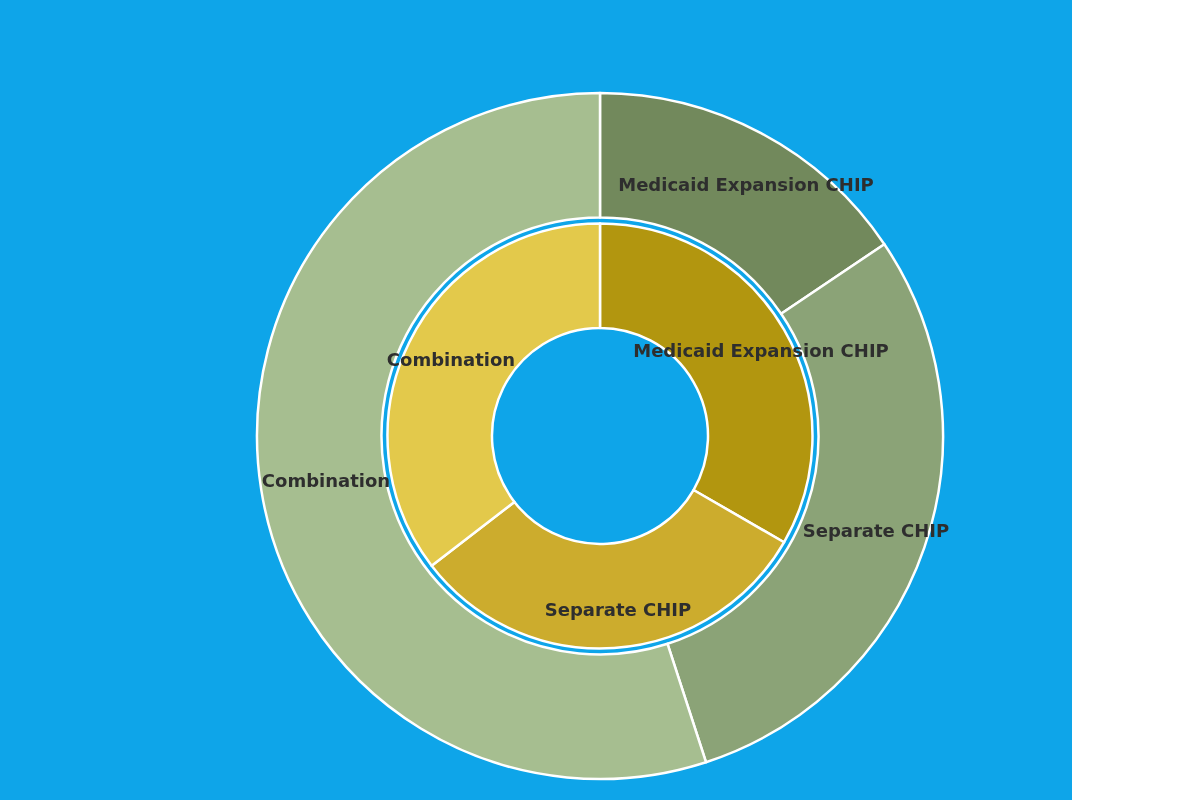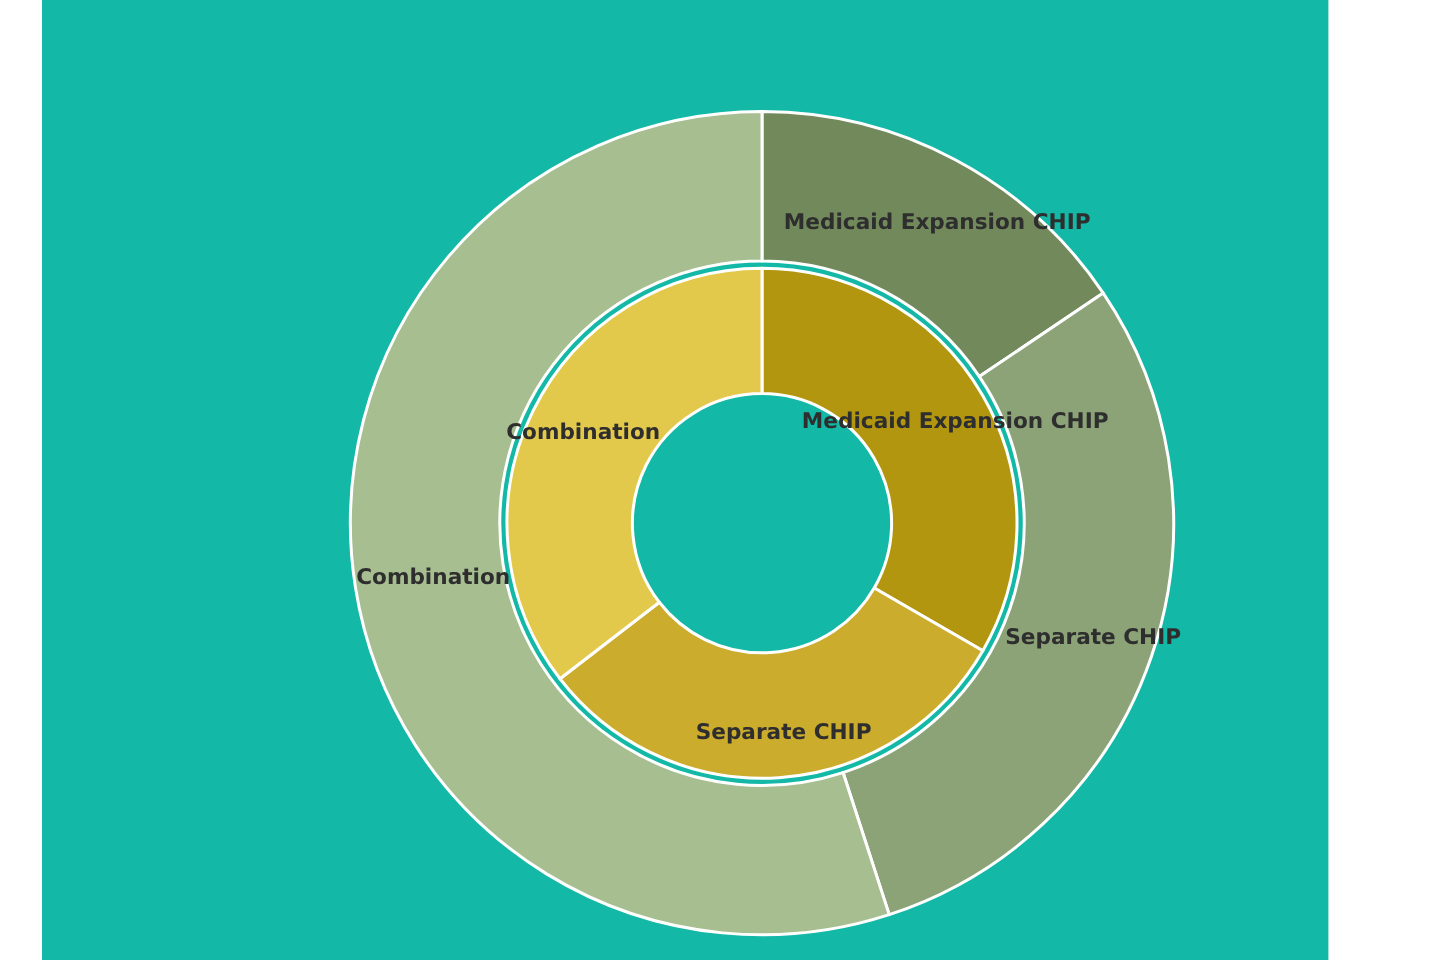--- a/index.html
+++ b/index.html
@@ -8,22 +8,21 @@
     width: 1200px;
     height: 800px;
     background: #ffffff;
     overflow: hidden;
     font-family: "DejaVu Sans", "Liberation Sans", sans-serif;
   }
   #chart-stage {
     position: relative;
     width: 1072px;
     height: 800px;
-    background: #14b8a6;
-    margin-left: 35px;
+    background: #0ea5e9;
   }
   #chart-stage svg {
     position: absolute;
     left: 0;
     top: 0;
   }
   .segment-label {
     font-family: "DejaVu Sans", "Liberation Sans", sans-serif;
     font-weight: 700;
     font-size: 18px;

